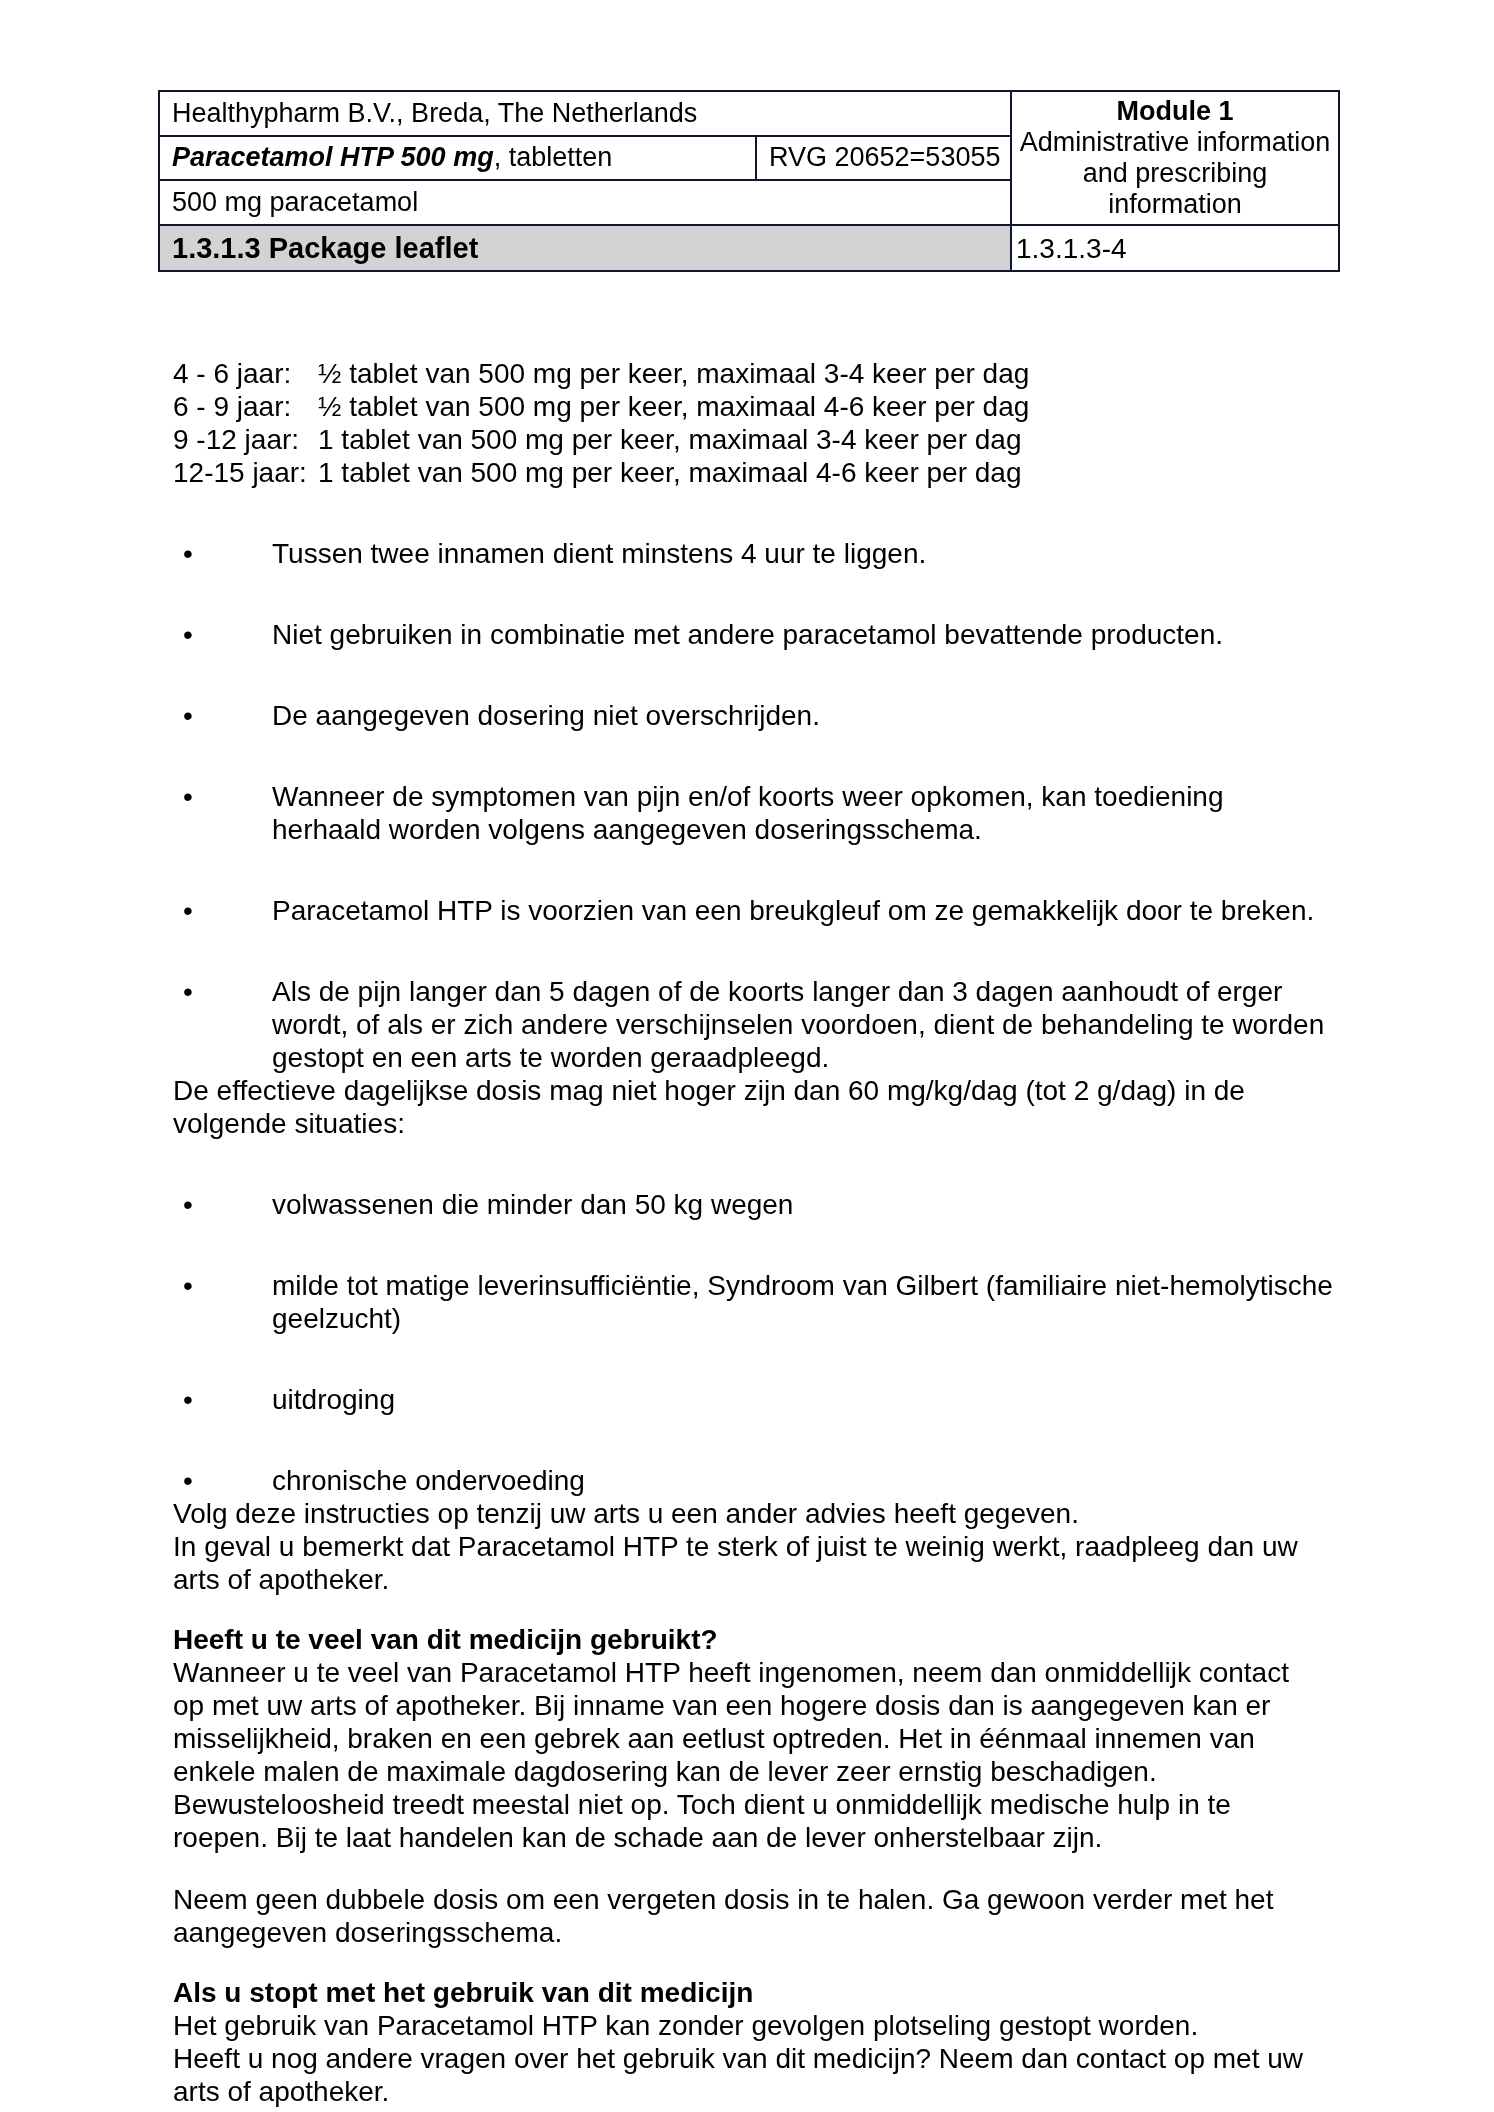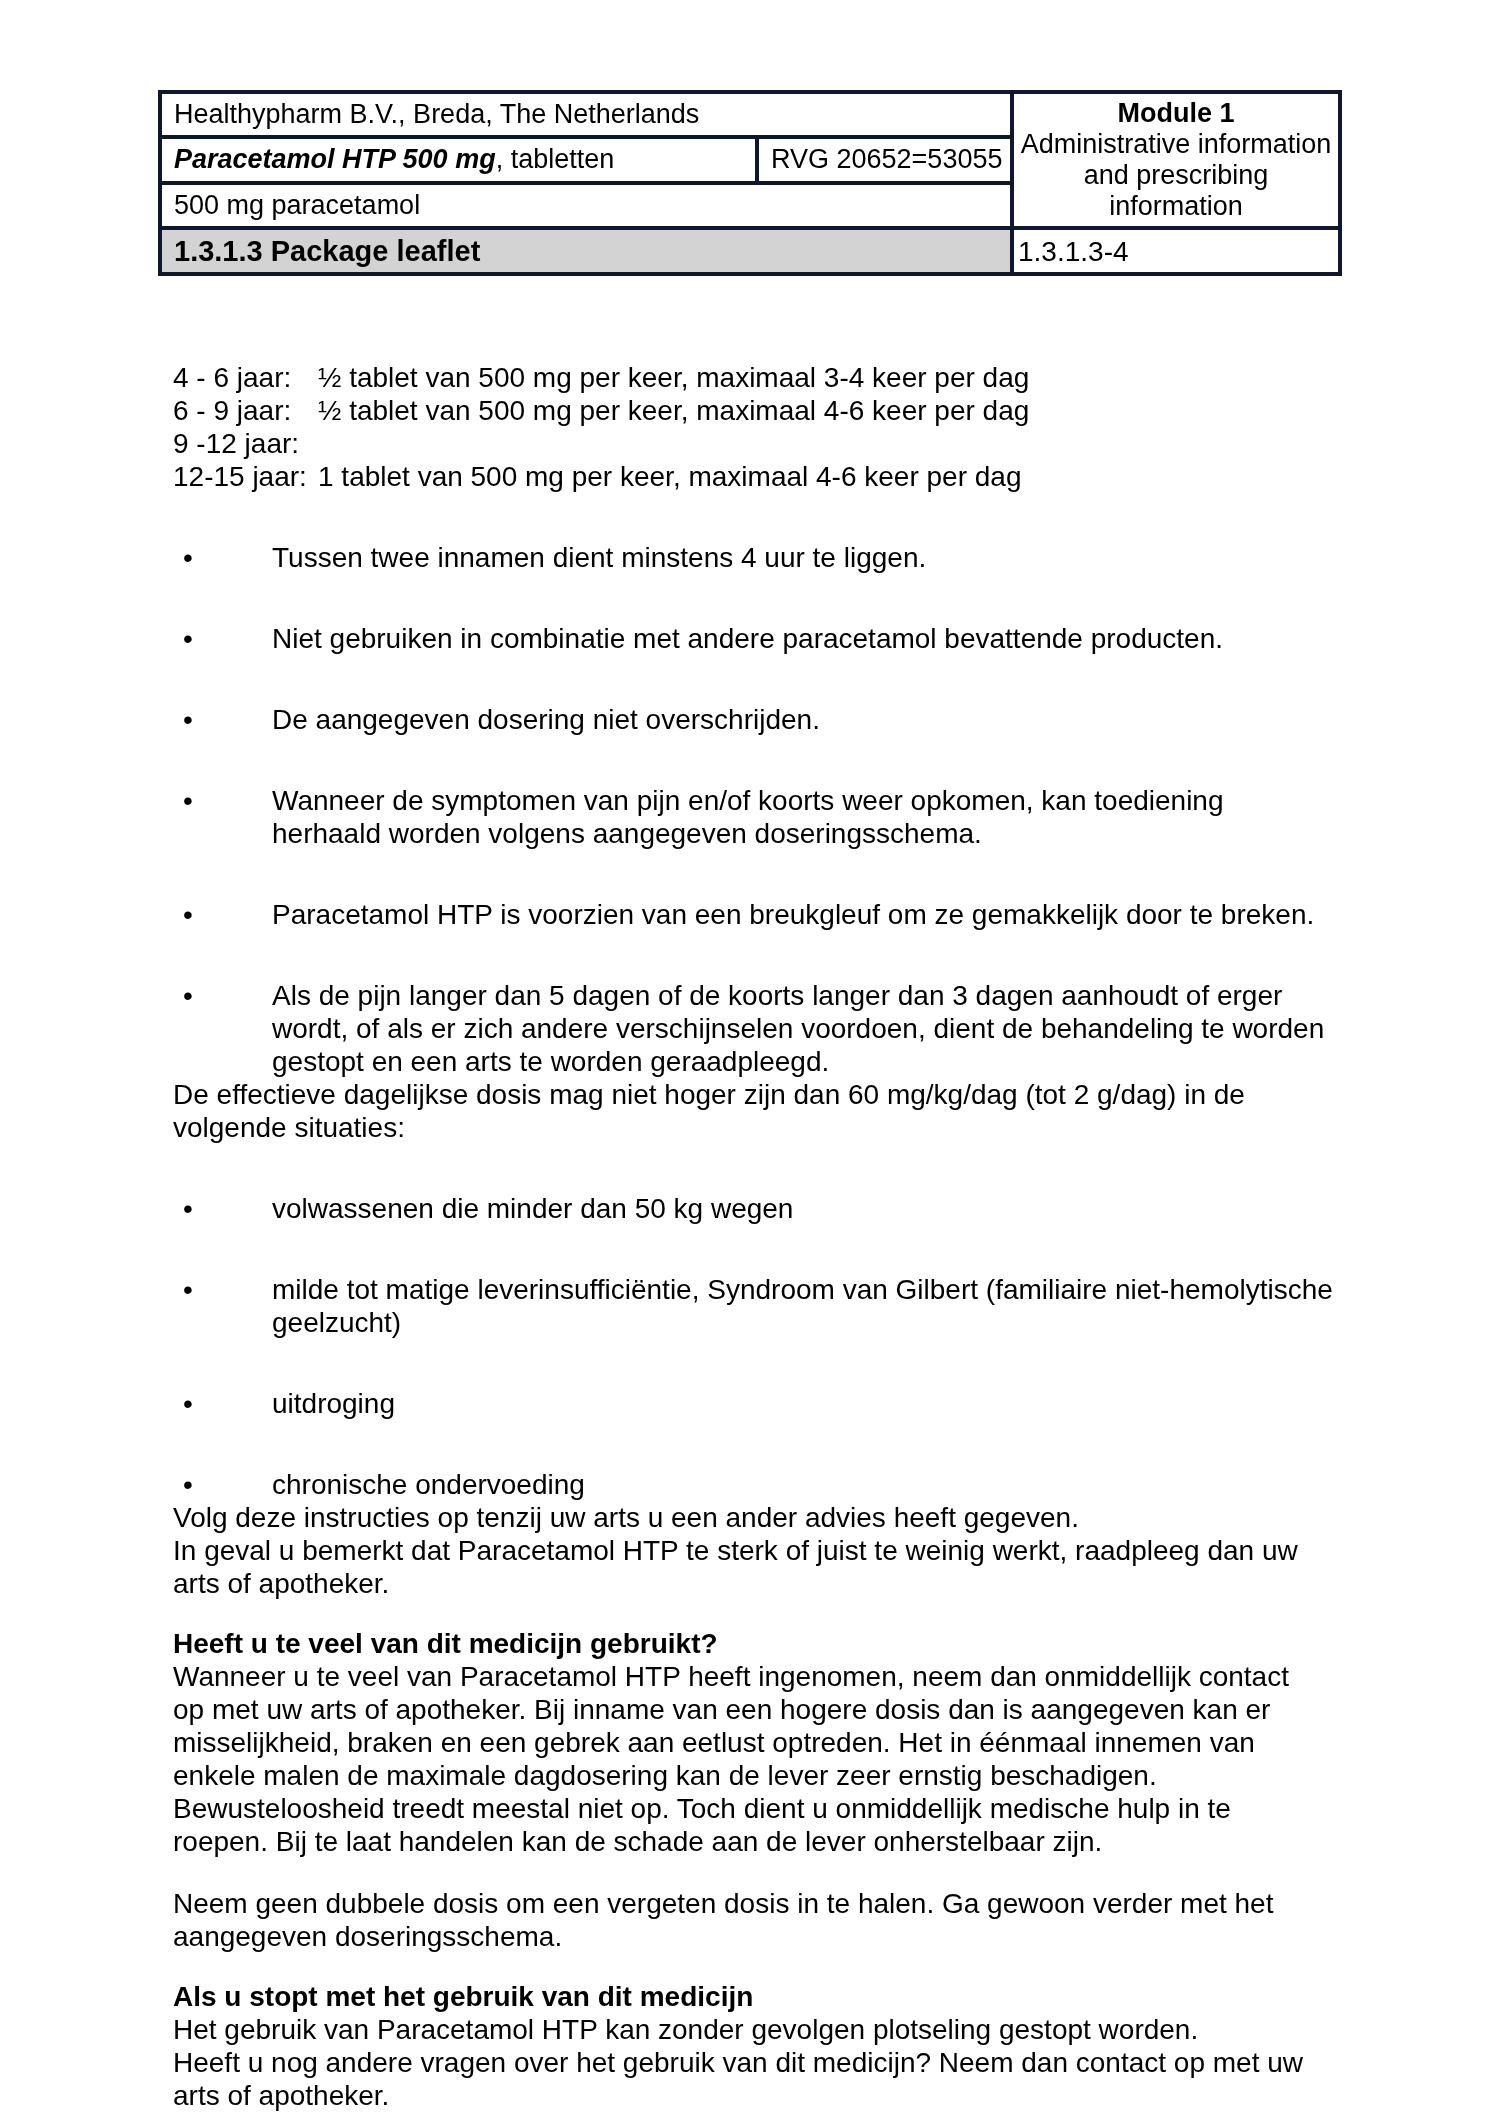--- a/index.html
+++ b/index.html
@@ -7,21 +7,21 @@
     width:1494px; height:2112px;
     font-family:"Liberation Sans","DejaVu Sans",sans-serif;
     color:#000;
     -webkit-font-smoothing:antialiased;
   }
   .page { box-sizing:border-box; padding:90px 0 0 158px; }
 
   
   table { border-collapse:collapse; table-layout:fixed; }
   .hdr-table { width:1180px; font-size:27px; }
-  .hdr-table td { border:4px solid #0f172a; padding:4px; line-height:31px; vertical-align:middle; overflow:hidden; }
+  .hdr-table td { border:2px solid #0f172a; padding:4px; line-height:31px; vertical-align:middle; overflow:hidden; }
   .hdr-table .lcell { padding-left:12px; text-align:left; }
   .row-std { height:33px; }
   .row-section { height:46px; }
   .cell-section { font-weight:bold; font-size:29px; }
   .cell-module { text-align:center; vertical-align:middle; }
   .cell-module .mod-title { font-weight:bold; }
   .cell-pageref { text-align:left; font-size:28px; }
   .prod-name { font-weight:bold; font-style:italic; }
   .rvg-cell { padding-left:8px; }
 
@@ -112,20 +112,21 @@
           <span class="dose-text">½ tablet van 500 mg per keer, maximaal 3-4 keer per dag</span>
         </li>
 
         <li class="dose-row">
           <span class="dose-label">6 - 9 jaar:</span>
           <span class="dose-text">½ tablet van 500 mg per keer, maximaal 4-6 keer per dag</span>
         </li>
 
         <li class="dose-row">
           <span class="dose-label">9 -12 jaar:</span>
+          <span class="dose-text">1 tablet van 500 mg per keer, maximaal 3-4 keer per dag</span>
         </li>
 
         <li class="dose-row">
           <span class="dose-label">12-15 jaar:</span>
           <span class="dose-text">1 tablet van 500 mg per keer, maximaal 4-6 keer per dag</span>
         </li>
       </ul>
 
 
     <ul class="bullets1">

